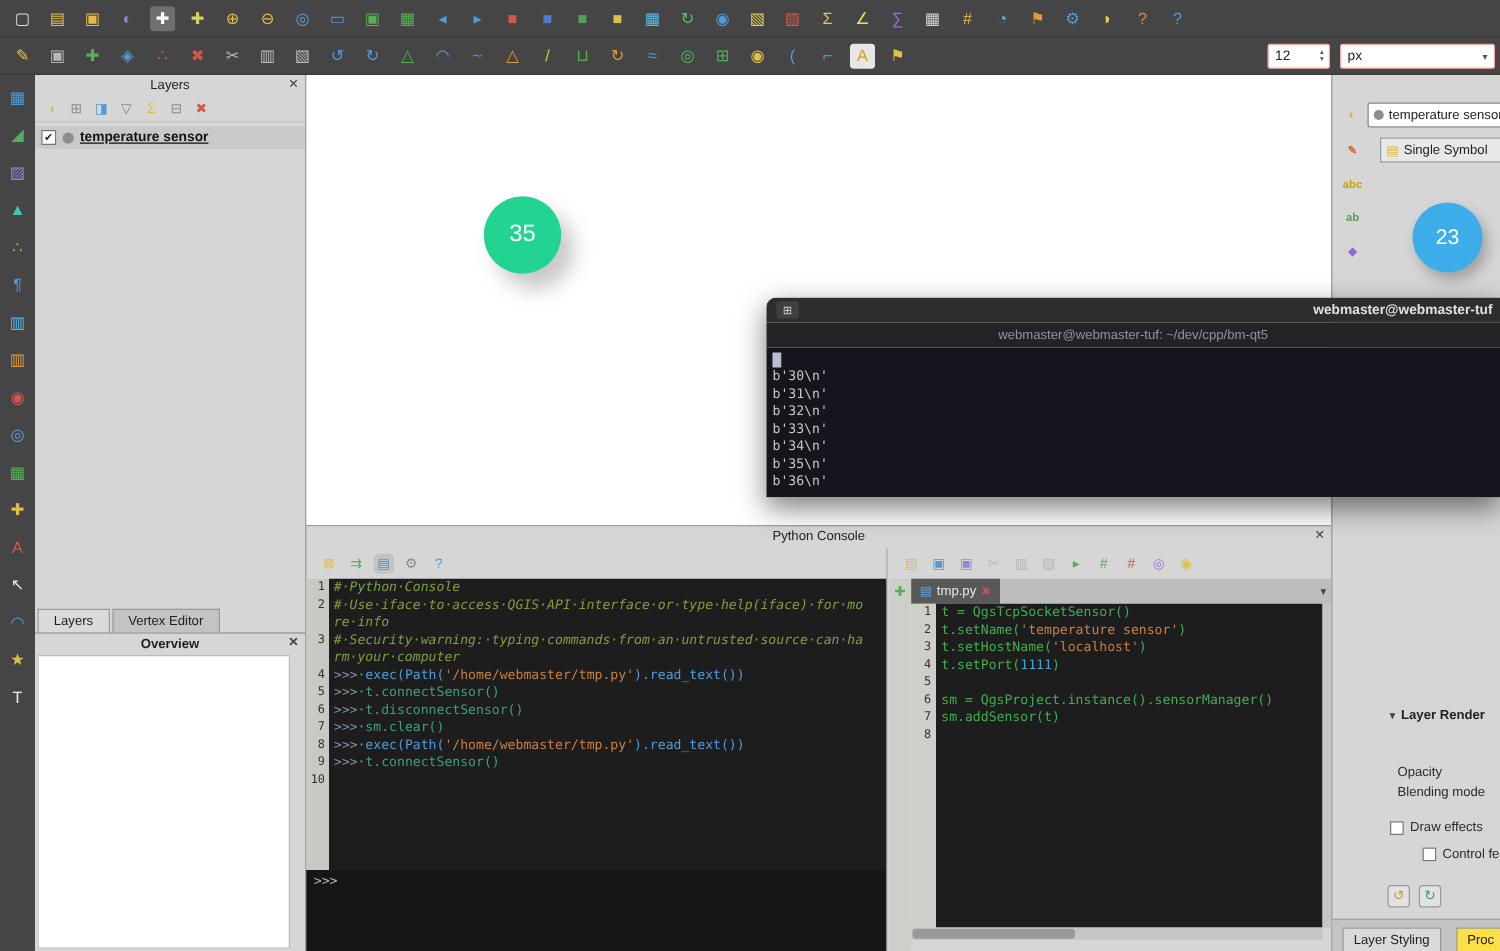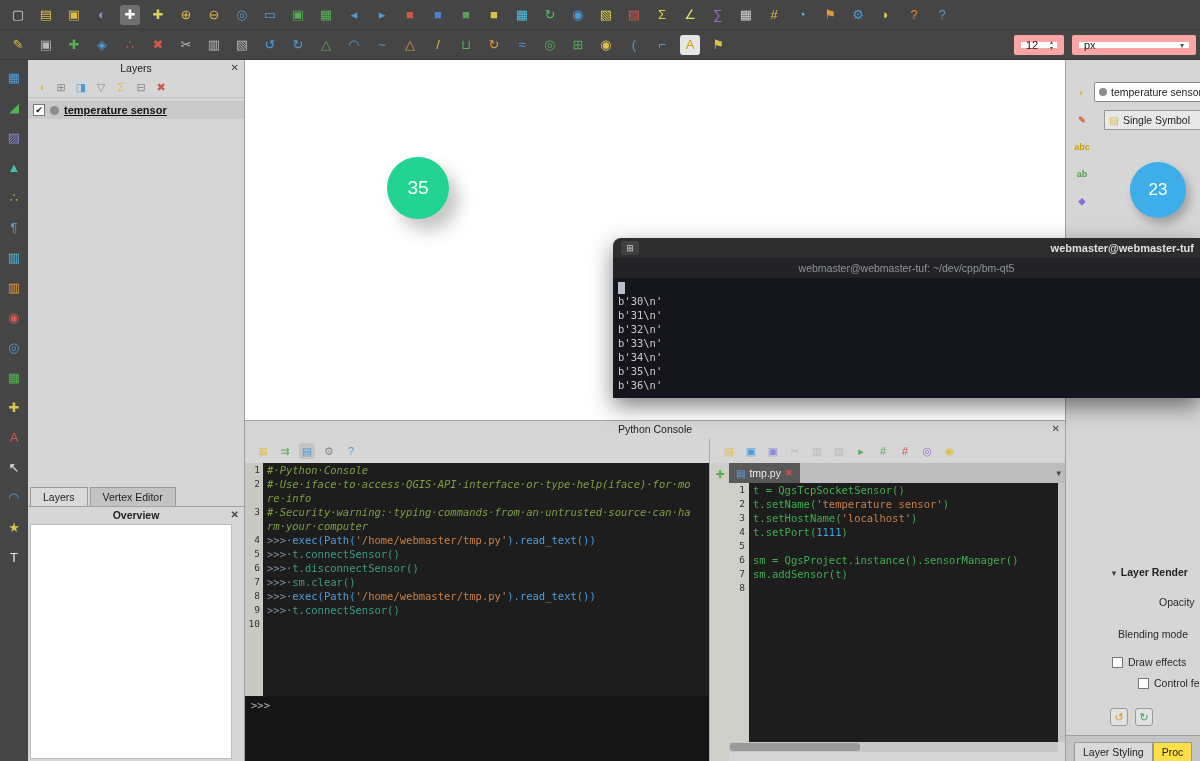--- a/index.html
+++ b/index.html
@@ -8,21 +8,21 @@
 
   
   .toolbar-row { position:absolute; left:0; width:1200px; height:30px; background:#454545; display:flex; align-items:center; gap:8px; padding:0 8px; overflow:hidden; }
   .toolbar-row.r1 { top:0; border-bottom:1px solid #3a3a3a; }
   .toolbar-row.r2 { top:30px; border-bottom:1px solid #3a3a3a; }
   .icon { width:20px; height:20px; flex:0 0 auto; display:flex; align-items:center; justify-content:center; font-size:13px; line-height:20px; border-radius:3px; cursor:default; }
   .icon.small { width:16px; height:16px; font-size:11px; }
   .left-toolbar { position:absolute; left:0; top:60px; width:28px; height:701px; background:#454545; display:flex; flex-direction:column; align-items:center; gap:10px; padding-top:8px; overflow:hidden; }
 
   
-  .combo { position:absolute; top:5px; height:20px; background:#fff; border:7px solid #fca5a5; border-radius:2px; font-size:11px; color:#222; display:flex; align-items:center; }
+  .combo { position:absolute; top:5px; height:20px; background:#fff; border:1px solid #fca5a5; border-radius:2px; font-size:11px; color:#222; display:flex; align-items:center; }
   .combo .val { padding-left:5px; flex:1; }
   .combo .arrow { font-size:8px; color:#555; padding:0 5px; }
   .combo.font-size { left:1014px; width:50px; }
   .combo.unit { left:1072px; width:124px; }
   .spin { display:flex; flex-direction:column; font-size:6px; color:#555; line-height:6px; padding-right:4px; }
 
   
   .panel-title { position:relative; height:16px; line-height:16px; text-align:center; font-size:10.5px; color:#222; }
   .panel-close { position:absolute; right:5px; top:0; font-size:10px; color:#444; cursor:default; }
 
@@ -97,21 +97,21 @@
   .sp-labels { position:absolute; left:52px; top:340px; }
   .style-label { height:26px; line-height:26px; font-size:10.5px; color:#2a2a2a; white-space:nowrap; }
   .style-label:last-child { margin-top:12px; }
   .sp-group-header { position:absolute; left:44px; top:506px; font-size:10.5px; font-weight:bold; color:#222; white-space:nowrap; }
   .sp-group-header .tri { font-size:8px; color:#444; }
   .sp-sub-label { position:absolute; left:52px; font-size:10.5px; color:#2a2a2a; white-space:nowrap; }
   .sp-check-row { position:absolute; left:46px; display:flex; align-items:center; gap:5px; font-size:10.5px; color:#2a2a2a; white-space:nowrap; }
   .sp-check-row .checkbox { width:11px; height:11px; }
   .sp-history-buttons { position:absolute; left:44px; top:648px; display:flex; gap:7px; }
   .hist-btn { width:18px; height:18px; background:#e2e2e2; border:1px solid #9a9a9a; border-radius:3px; font-size:11px; line-height:16px; text-align:center; }
-  .sp-bottom-tabs { position:absolute; left:0; right:0; bottom:0; height:26px; background:#c4c4c4; border-top:1px solid #a0a0a0; display:flex; align-items:flex-end; gap:0; padding-left:8px; }
+  .sp-bottom-tabs { position:absolute; left:0; right:0; bottom:0; height:26px; background:#c4c4c4; border-top:1px solid #a0a0a0; display:flex; align-items:flex-end; gap:12px; padding-left:8px; }
   .sp-tab { padding:3px 8px; font-size:10.5px; color:#222; border:1px solid #9a9a9a; border-bottom:none; background:#fde047; white-space:nowrap; }
   .sp-tab.active { background:#dadada; }
 </style>
 </head>
 <body>
 
 <div class="root">
 
   <div class="toolbar-row r1">
 
@@ -420,21 +420,21 @@
       </div>
     <div class="sp-renderer-combo">
       <span style="color:#d8b84a;">▤</span>
       <span>Single Symbol</span>
     </div>
     <div class="sp-preview">23</div>
     <div class="sp-group-header">
       <span class="tri">▼</span>
       <span>Layer Render</span>
     </div>
-    <div class="sp-sub-label" style="top:536px;margin-left:41px;">Opacity</div>
+    <div class="sp-sub-label" style="top:552px;">Opacity</div>
     <div class="sp-sub-label" style="top:568px;">Blending mode</div>
     <div class="sp-check-row" style="top:596px;">
       <span class="checkbox"></span>
       <span>Draw effects</span>
     </div>
     <div class="sp-check-row" style="top:617px;margin-left:26px;">
       <span class="checkbox"></span>
       <span>Control featu</span>
     </div>
     <div class="sp-history-buttons">

